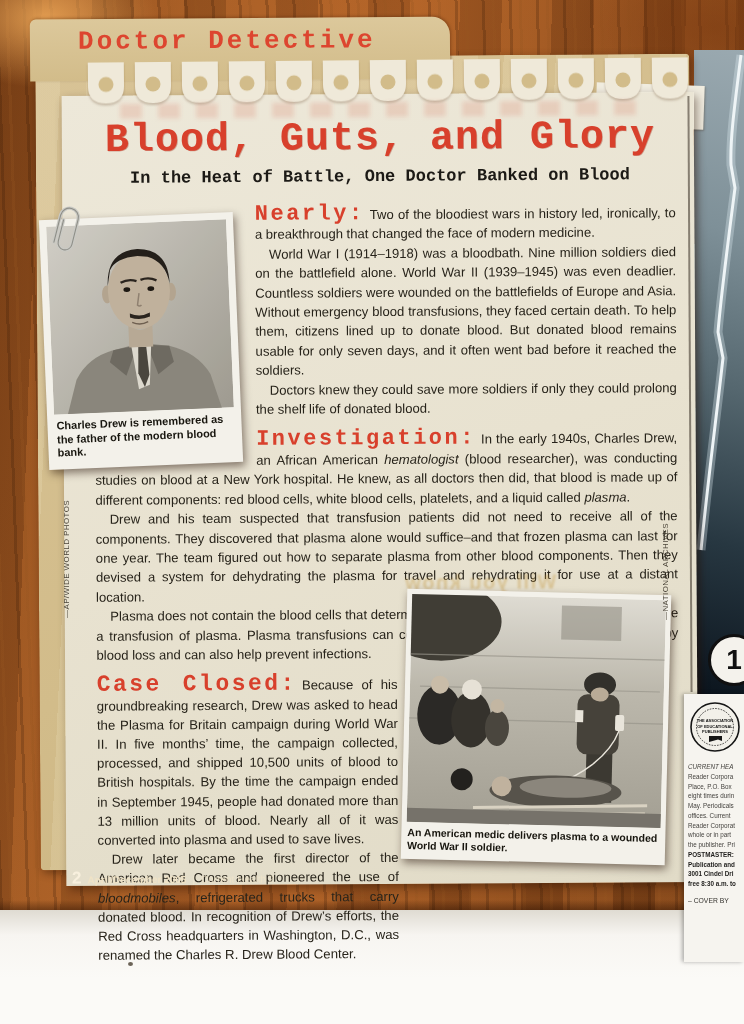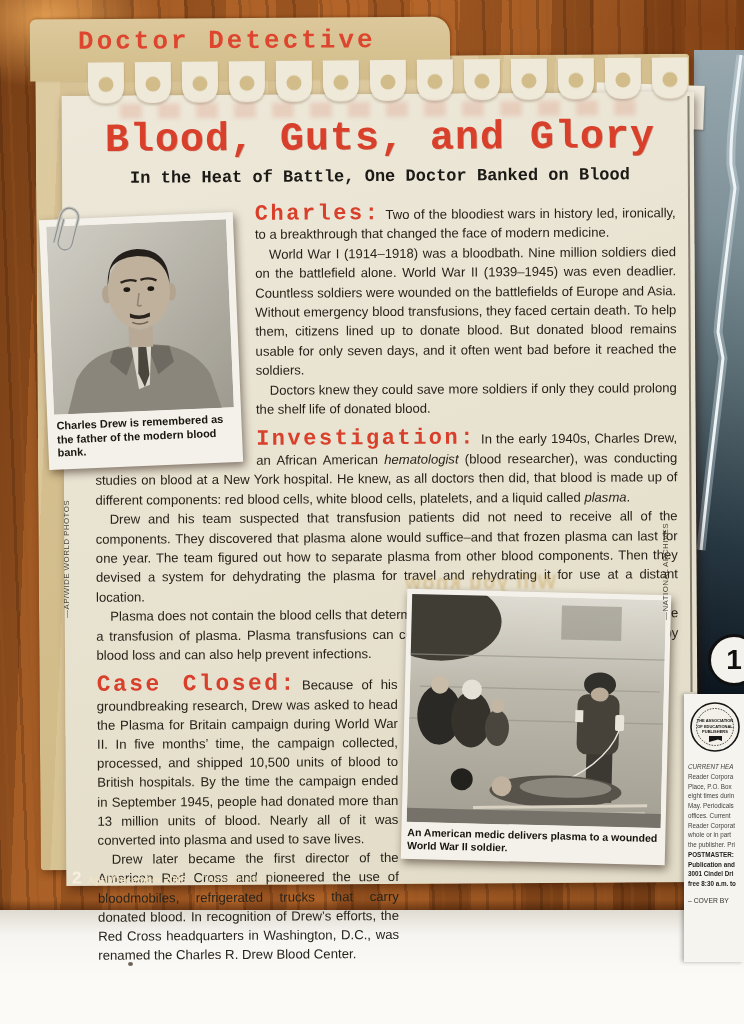--- a/index.html
+++ b/index.html
@@ -191,35 +191,35 @@
   </svg>
 
   <div class="ghost-red"></div>
   <div class="title">Blood, Guts, and Glory</div>
   <div class="subtitle">In the Heat of Battle, One Doctor Banked on Blood</div>
 
   <div class="article">
     <div class="ph1-space"></div>
 
     <div class="sec">
-      <p class="lead"><span class="sec-heading">Charles:</span><span><span>Two of the bloodiest wars in history led, ironically, to a breakthrough that changed the face of modern medicine.</span></span></p>
+      <p class="lead"><span class="sec-heading">Nearly:</span><span><span>Two of the bloodiest wars in history led, ironically, to a breakthrough that changed the face of modern medicine.</span></span></p>
       <p><span>World War I (1914–1918) was a bloodbath. Nine million soldiers died on the battlefield alone. World War II (1939–1945) was even deadlier. Countless soldiers were wounded on the battlefields of Europe and Asia. Without emergency blood transfusions, they faced certain death. To help them, citizens lined up to donate blood. But donated blood remains usable for only seven days, and it often went bad before it reached the soldiers.</span></p>
       <p><span>Doctors knew they could save more soldiers if only they could prolong the shelf life of donated blood.</span></p>
     </div>
 
     <div class="sec">
       <p class="lead"><span class="sec-heading">Investigation:</span><span><span>In the early 1940s, Charles Drew, an African American </span><span style="font-style: italic;">hematologist</span><span> (blood researcher), was conducting studies on blood at a New York hospital. He knew, as all doctors then did, that blood is made up of different components: red blood cells, white blood cells, platelets, and a liquid called </span><span style="font-style: italic;">plasma</span><span>.</span></span></p>
       <p><span>Drew and his team suspected that transfusion patients did not need to receive all of the components. They discovered that plasma alone would suffice–and that frozen plasma can last for one year. The team figured out how to separate plasma from other blood components. Then they devised a system for dehydrating the plasma for travel and rehydrating it for use at a distant location.</span></p>
       <p><span>Plasma does not contain the blood cells that determine blood type. Therefore, anyone can receive a transfusion of plasma. Plasma transfusions can compensate for protein deficiencies caused by blood loss and can also help prevent infections.</span></p>
     </div>
 
     <div class="sec case">
       <div class="ph2-space"></div>
       <p class="lead"><span class="sec-heading">Case Closed:</span><span><span>Because of his groundbreaking research, Drew was asked to head the Plasma for Britain campaign during World War II. In five months’ time, the campaign collected, processed, and shipped 10,500 units of blood to British hospitals. By the time the campaign ended in September 1945, people had donated more than 13 million units of blood. Nearly all of it was converted into plasma and used to save lives.</span></span></p>
-      <p><span>Drew later became the first director of the American Red Cross and pioneered the use of </span><span style="">bloodmobiles</span><span>, refrigerated trucks that carry donated blood. In recognition of Drew’s efforts, the Red Cross headquarters in Washington, D.C., was renamed the Charles R. Drew Blood Center.</span></p>
+      <p><span>Drew later became the first director of the American Red Cross and pioneered the use of </span><span style="font-style: italic;">bloodmobiles</span><span>, refrigerated trucks that carry donated blood. In recognition of Drew’s efforts, the Red Cross headquarters in Washington, D.C., was renamed the Charles R. Drew Blood Center.</span></p>
     </div>
   </div>
 
   <figure class="photo-drew">
     <svg viewBox="0 0 180 188">
       <defs>
         <linearGradient id="dbg" x1="0" y1="0" x2="1" y2="1">
           <stop offset="0" stop-color="#d8d5cd"></stop>
             <stop offset="1" stop-color="#a29e94"></stop>
         </linearGradient>

